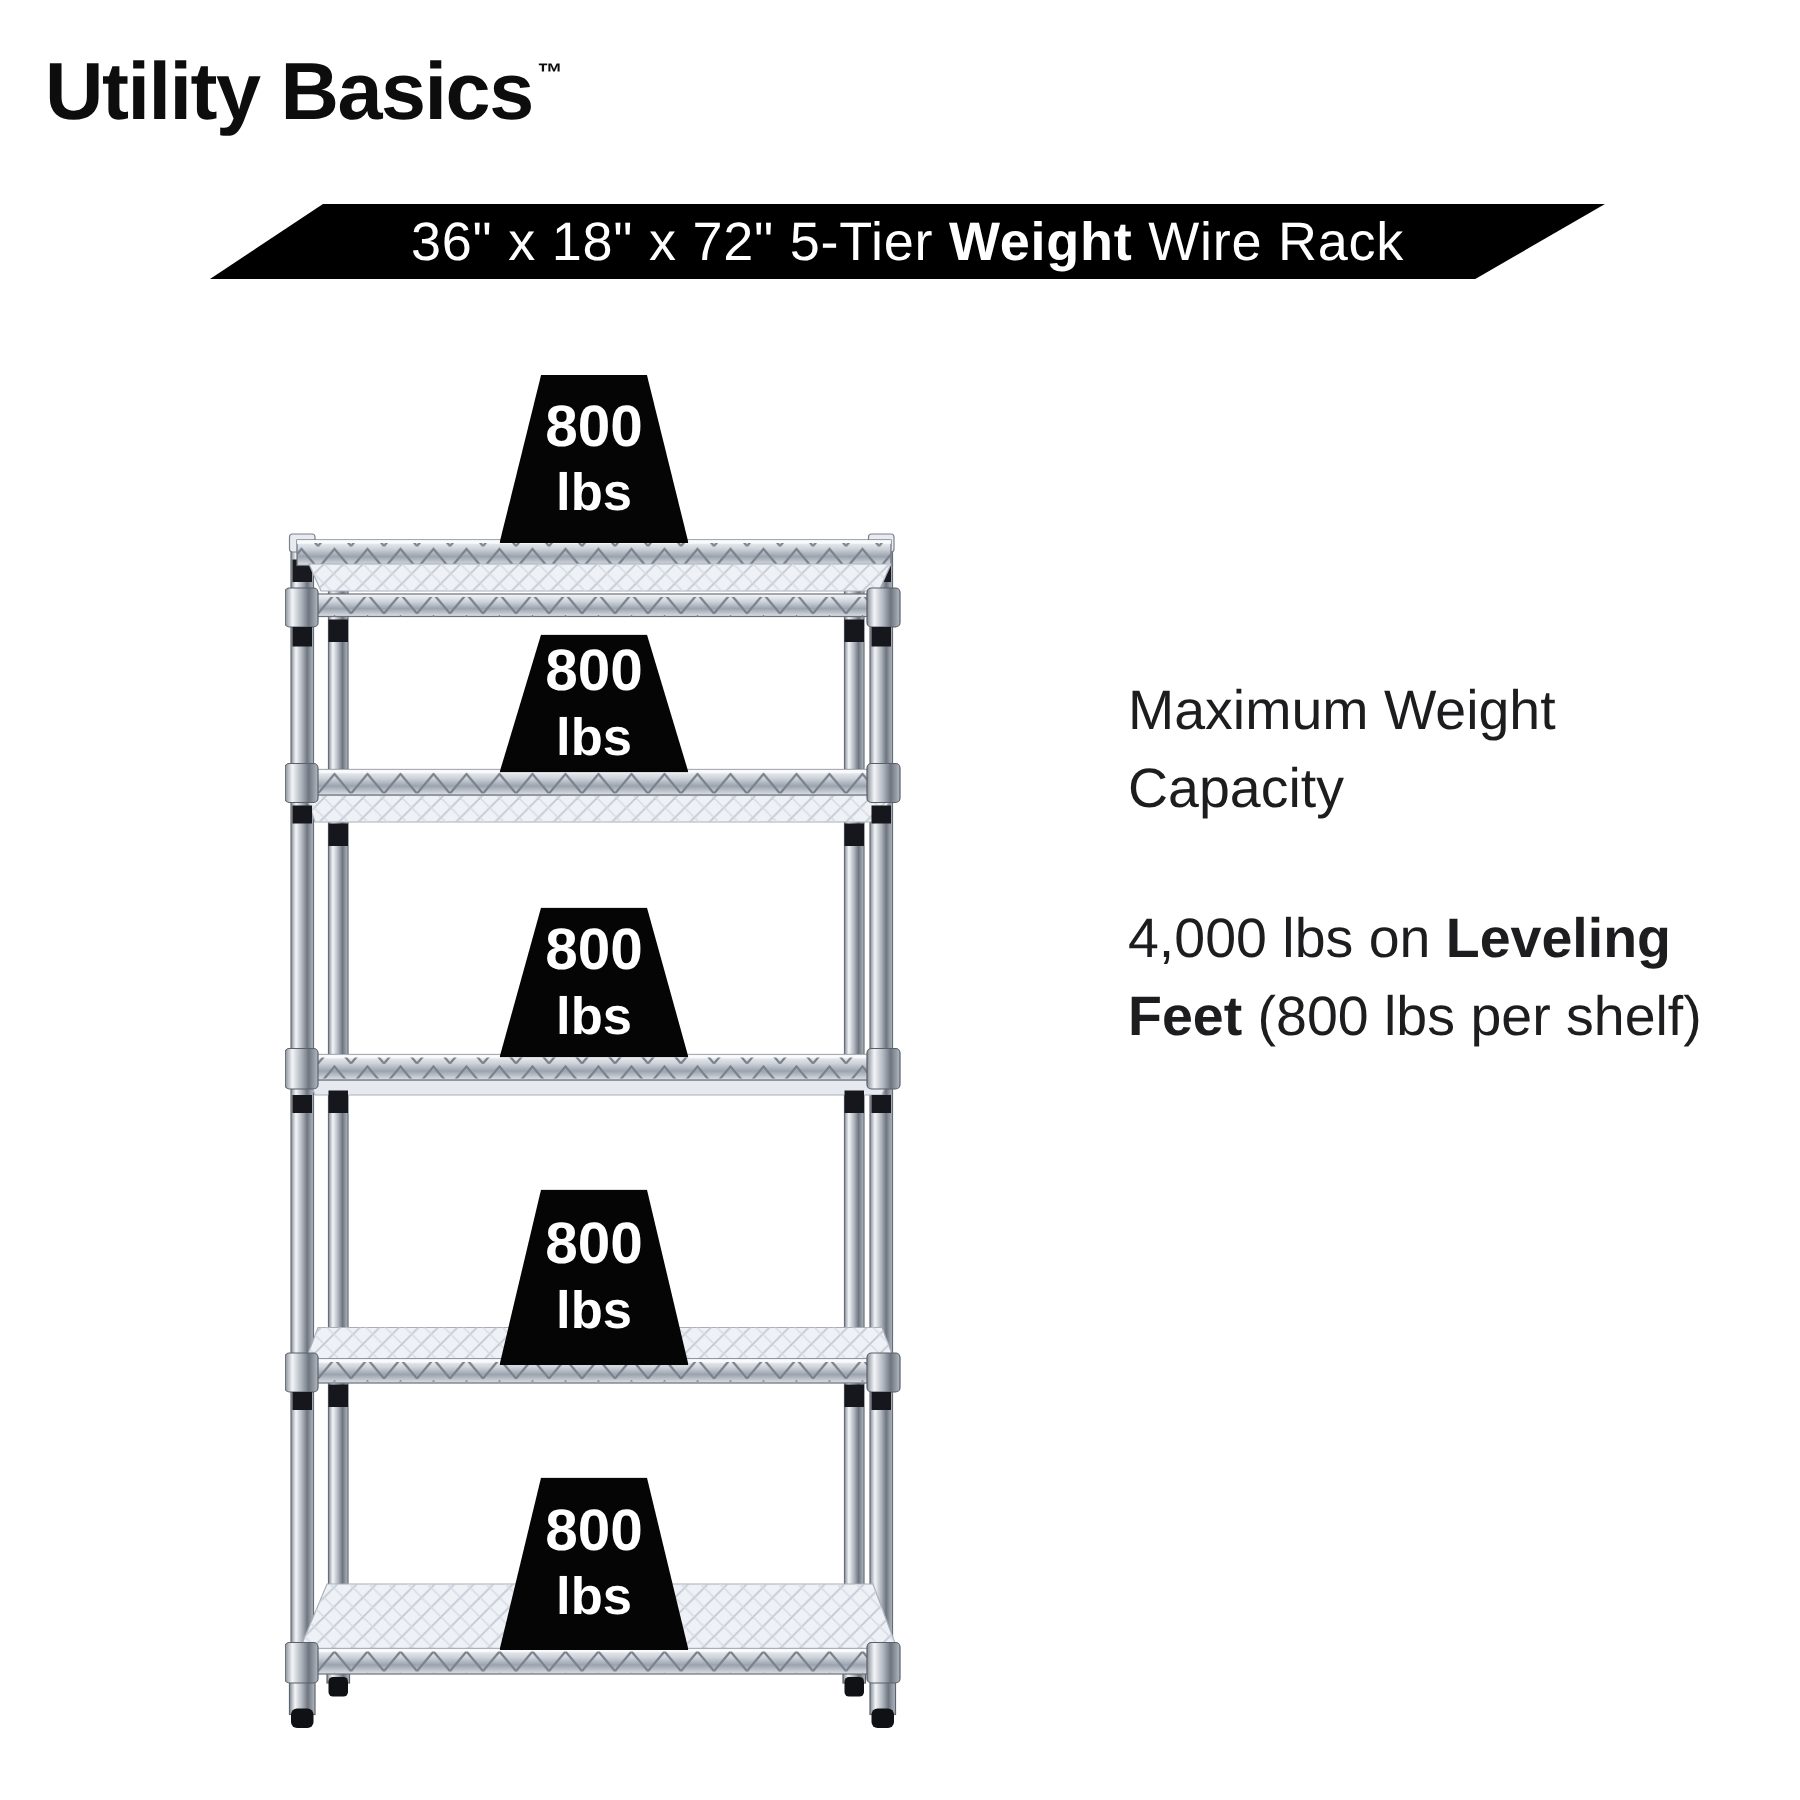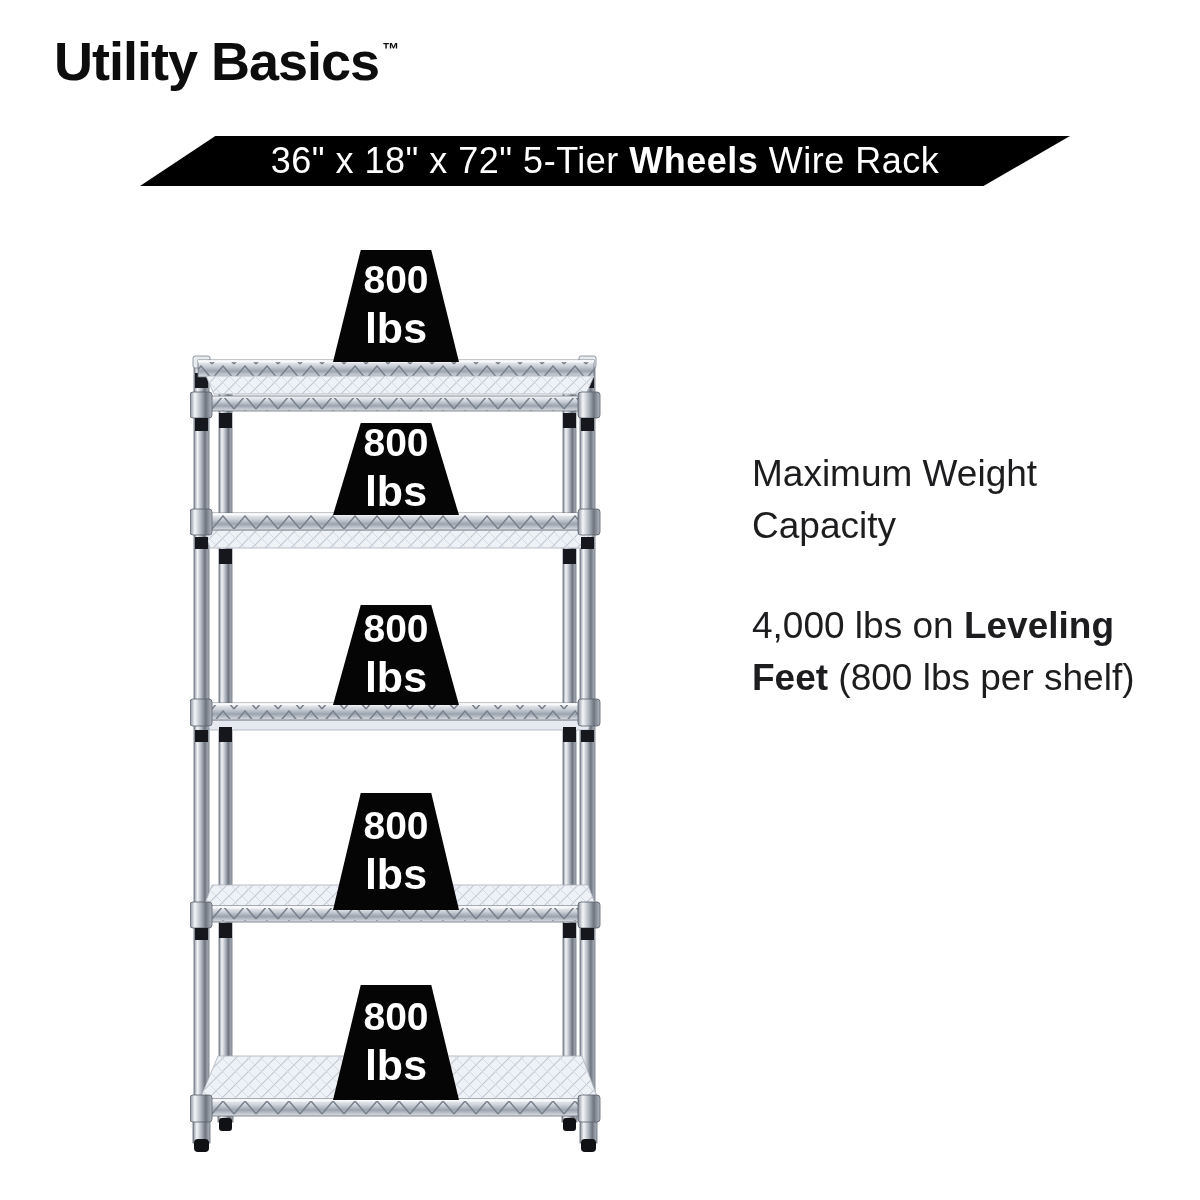--- a/index.html
+++ b/index.html
@@ -9,21 +9,21 @@
     font-family:"Liberation Sans","DejaVu Sans",sans-serif;
     position:relative;overflow:hidden;
     color:#1d1d1f;
   }
   .b{font-weight:700;}
 
   
   .logo{
     position:absolute;left:30px;top:30px;
     font-size:54px;font-weight:600;color:#0d0d0d;
-    letter-spacing:-1px;white-space:nowrap;margin-left:24px;
+    letter-spacing:-1px;white-space:nowrap;
   }
   .logo sup{
     font-size:17px;font-weight:700;letter-spacing:0;
     position:relative;top:-6px;left:3px;vertical-align:super;
   }
 
   
   .banner{
     position:absolute;left:140px;top:136px;width:930px;height:50px;
     background:#000000;
@@ -37,21 +37,21 @@
 
   
   .badge{
     position:absolute;left:333px;width:126px;
     background:#050505;
     clip-path:polygon(22% 0,78% 0,100% 100%,0 100%);
     display:flex;flex-direction:column;align-items:center;justify-content:center;
     color:#ffffff;font-weight:700;text-align:center;z-index:3;
   }
   .badge .num{font-size:39px;line-height:1.05;}
-  .badge .unit{font-size:43px;line-height:1.05;margin-top:5px;}
+  .badge .unit{font-size:35px;line-height:1.05;margin-top:5px;}
   .badge-1{top:250px;height:112px;}
   .badge-2{top:423px;height:92px;}
   .badge-3{top:605px;height:100px;}
   .badge-4{top:793px;height:117px;}
   .badge-5{top:985px;height:115px;}
 
   
   .info{
     position:absolute;left:752px;top:448px;width:398px;
     font-size:37px;line-height:52px;color:#1d1d1f;
@@ -61,21 +61,21 @@
   .info .para{margin-bottom:24px;margin-top:19px;}
 </style>
 </head>
 <body>
 
 <div class="logo">
   <span>Utility Basics</span><sup>™</sup>
 </div>
 
 <div class="banner">
-  <span><span>36" x 18" x 72" 5-Tier </span><span class="b">Wheels</span><span> Wire Rack</span></span>
+  <span><span>36" x 18" x 72" 5-Tier </span><span class="b">Weight</span><span> Wire Rack</span></span>
 </div>
 
 <svg class="rack-svg" width="420" height="810" viewBox="0 0 420 810" aria-hidden="true">
   <defs>
     <linearGradient id="pg" x1="0" y1="0" x2="1" y2="0">
       <stop offset="0" stop-color="#878d98"></stop>
       <stop offset="0.22" stop-color="#f3f5f8"></stop>
       <stop offset="0.5" stop-color="#aeb4bd"></stop>
       <stop offset="0.72" stop-color="#6e757f"></stop>
       <stop offset="1" stop-color="#b3b9c1"></stop>

